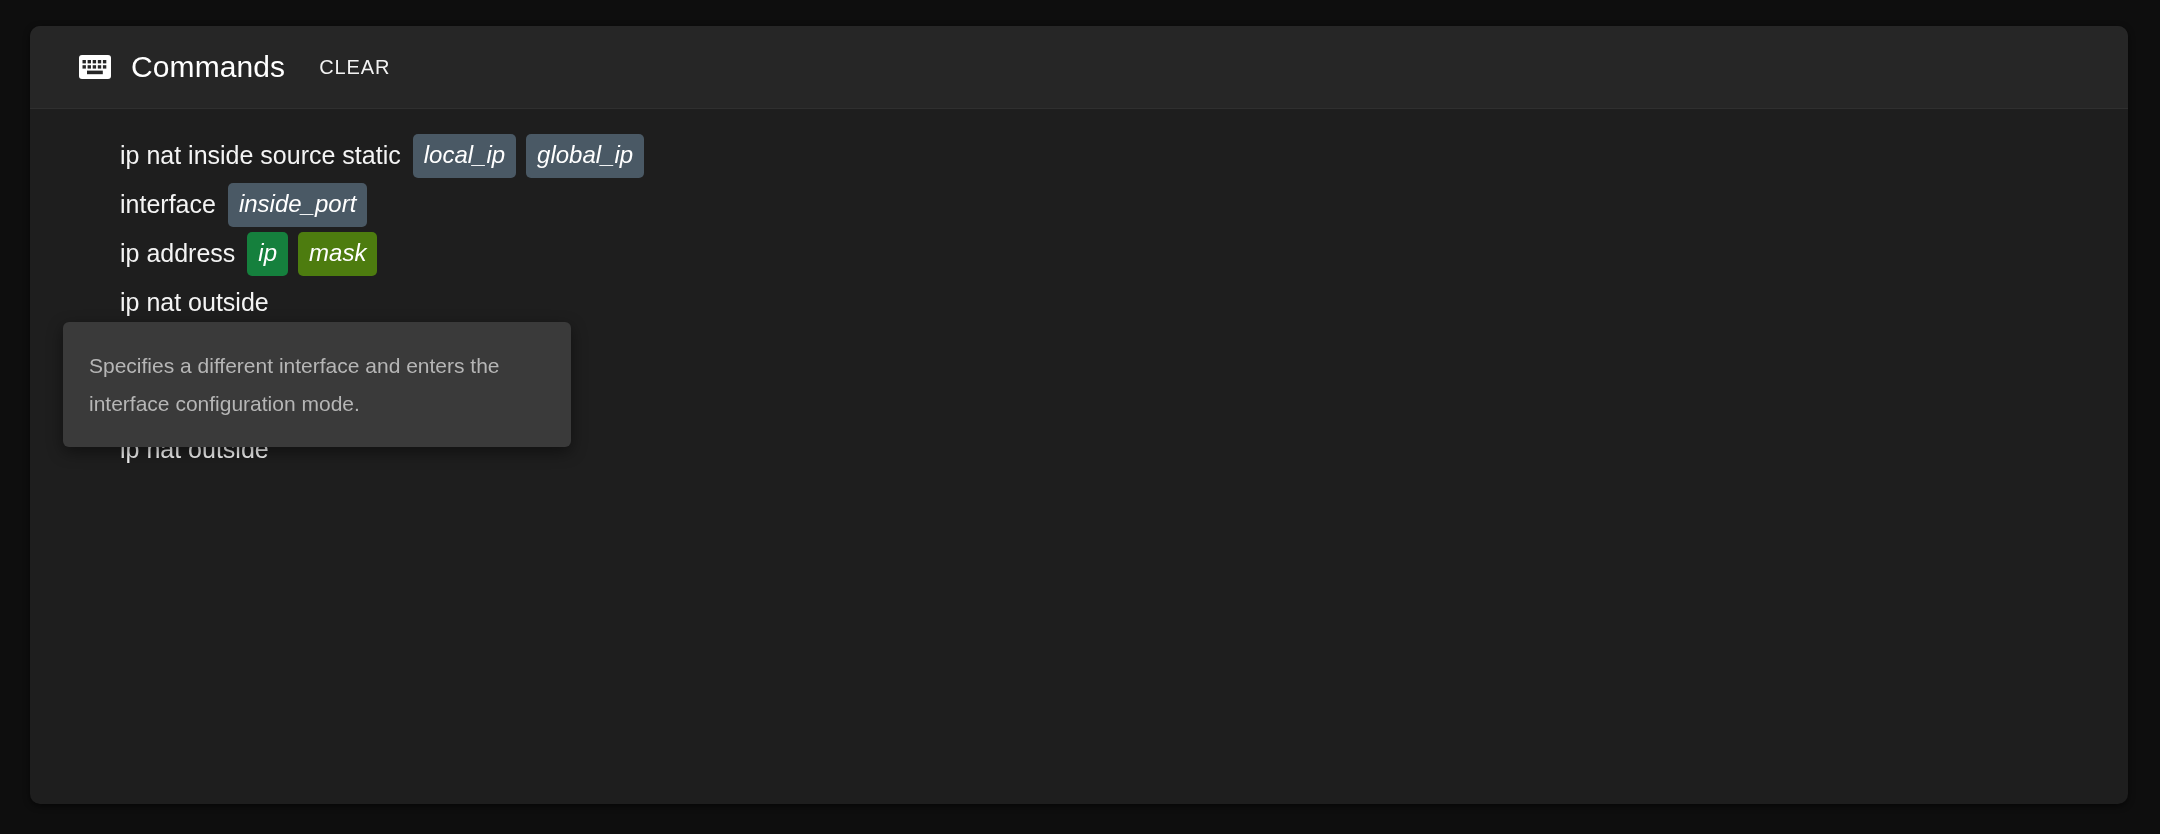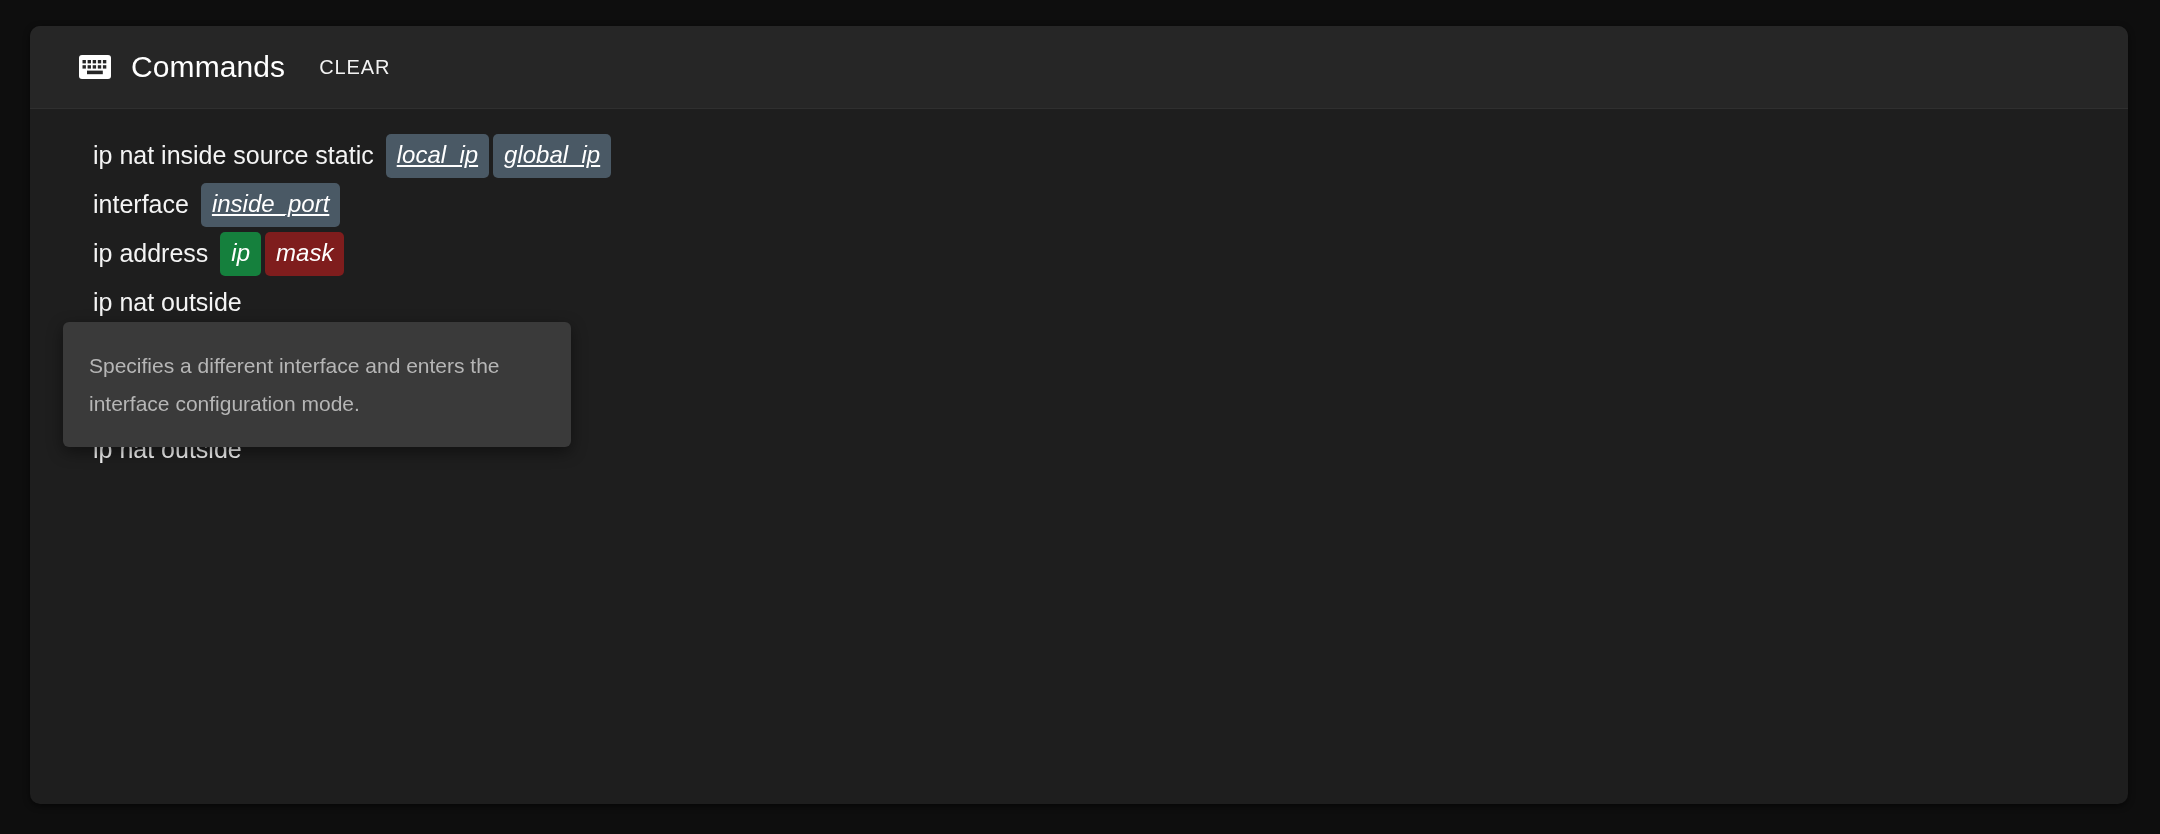--- a/index.html
+++ b/index.html
@@ -86,39 +86,40 @@
     padding-left: 63px;
     box-sizing: border-box;
     white-space: nowrap;
   }
 
   .cmd-text {
     color: #f4f4f4;
     font-size: 25px;
     font-weight: 400;
     line-height: 1;
+    margin-left: 27px;
   }
 
   .chip {
     display: inline-block;
     font-size: 24px;
     font-style: italic;
     line-height: 1;
     padding: 9px 11px 11px 11px;
     border-radius: 5px;
     margin-left: 12px;
     color: #ffffff;
     position: relative;
   }
 
-  .chip + .chip { margin-left: 4px; }
-
-  .chip.param     { background: #4a5965; text-decoration: underline; }
+  .chip + .chip { margin-left: 10px; }
+
+  .chip.param     { background: #4a5965; }
   .chip.ip        { background: #15803d; }
-  .chip.mask      { background: #7f1d1d; }
+  .chip.mask      { background: #4d7c0f; }
 
   .chip.selected  { background: #4a5965; padding-right: 14px; }
   .chip.selected .sel-text {
     background: #eba8f0;
     color: #4a0a56;
     padding: 2px 1px 3px 1px;
     border-radius: 1px;
   }
   .chip.selected .caret {
     display: inline-block;

